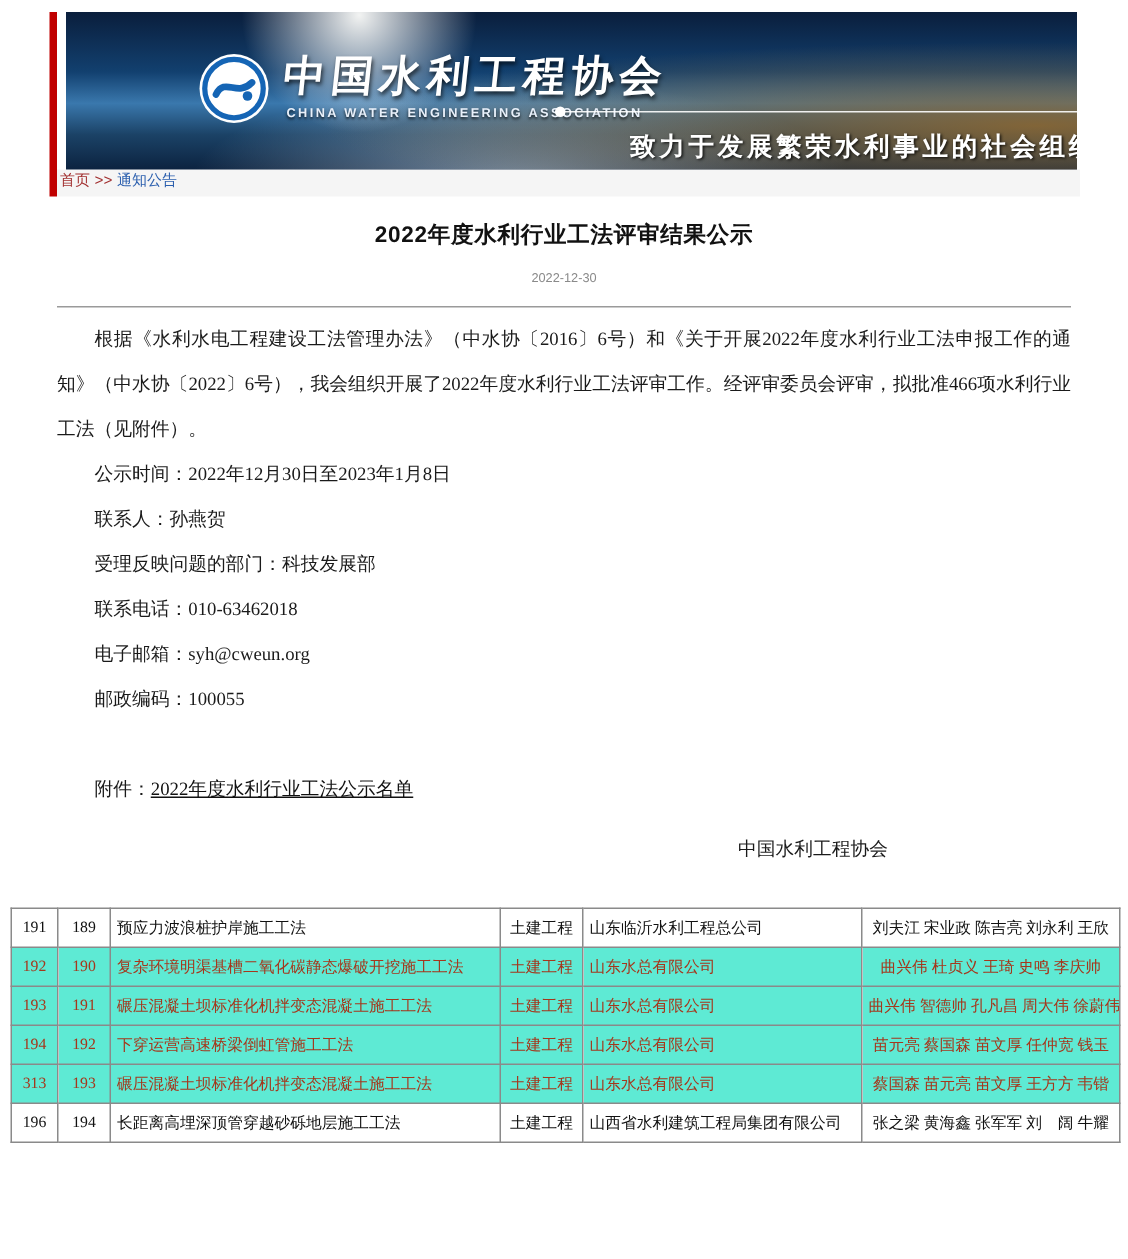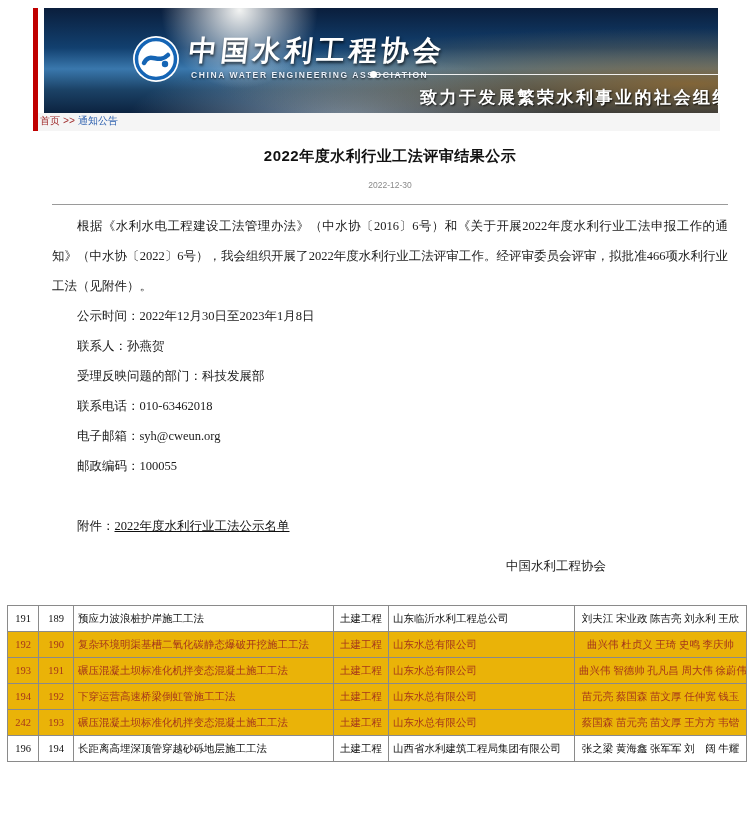--- a/index.html
+++ b/index.html
@@ -84,21 +84,21 @@
     margin: 0 32px 0 38px; width: 682px; height: 18px;
     background: #f5f5f5; line-height: 18px;
     font-family: Liberation Mono, monospace;
     font-size: 10px; padding-left: 2px;
   }
   .crumb-home { color: #a23ileges; color: #a23030; text-decoration: none; }
   .crumb-sep  { color: #a23030; margin: 0 3px; }
   .crumb-cur  { color: #2b5fae; text-decoration: none; }
 
   
-  .content { margin: 0 52px; width: 676px; }
+  .content { margin: 0 38px; width: 676px; }
   .title {
     margin-top: 16px; text-align: center;
     font-size: 15px; font-weight: bold; color: #111;
     font-family: "Liberation Sans", sans-serif;
     letter-spacing: 0.5px;
   }
   .pub-date {
     margin-top: 14px; text-align: center;
     font-size: 8.5px; color: #8a8a8a;
     font-family: "Liberation Sans", sans-serif;
@@ -128,21 +128,21 @@
     border-radius: 11px;
   }
   table.methods td {
     border: 1px solid #8a8a8a;
     height: 26px; padding: 1px 4px;
     overflow: hidden; white-space: nowrap;
     color: #111;
   }
   td.c { text-align: center; }
   td.l { text-align: left; }
-  tr.hl td { background: #eab308; color: #a5371c; }
+  tr.hl td { background: #5eead4; color: #a5371c; }
   tr.plain td { background: #ffffff; }
 </style>
 </head>
 <body>
 
 <div class="red-strip"></div>
 
 <div class="banner">
   <svg class="logo" viewBox="0 0 48 48">
     <circle cx="24" cy="24" r="23" fill="#ffffff"></circle>
@@ -220,21 +220,21 @@
   </tr>
       <tr class="hl">
     <td class="c">194</td>
     <td class="c">192</td>
     <td class="l">下穿运营高速桥梁倒虹管施工工法</td>
     <td class="c">土建工程</td>
     <td class="l">山东水总有限公司</td>
     <td class="c">苗元亮 蔡国森 苗文厚 任仲宽 钱玉</td>
   </tr>
       <tr class="hl">
-    <td class="c">242</td>
+    <td class="c">313</td>
     <td class="c">193</td>
     <td class="l">碾压混凝土坝标准化机拌变态混凝土施工工法</td>
     <td class="c">土建工程</td>
     <td class="l">山东水总有限公司</td>
     <td class="c">蔡国森 苗元亮 苗文厚 王方方 韦锴</td>
   </tr>
       <tr class="plain">
     <td class="c">196</td>
     <td class="c">194</td>
     <td class="l">长距离高埋深顶管穿越砂砾地层施工工法</td>

